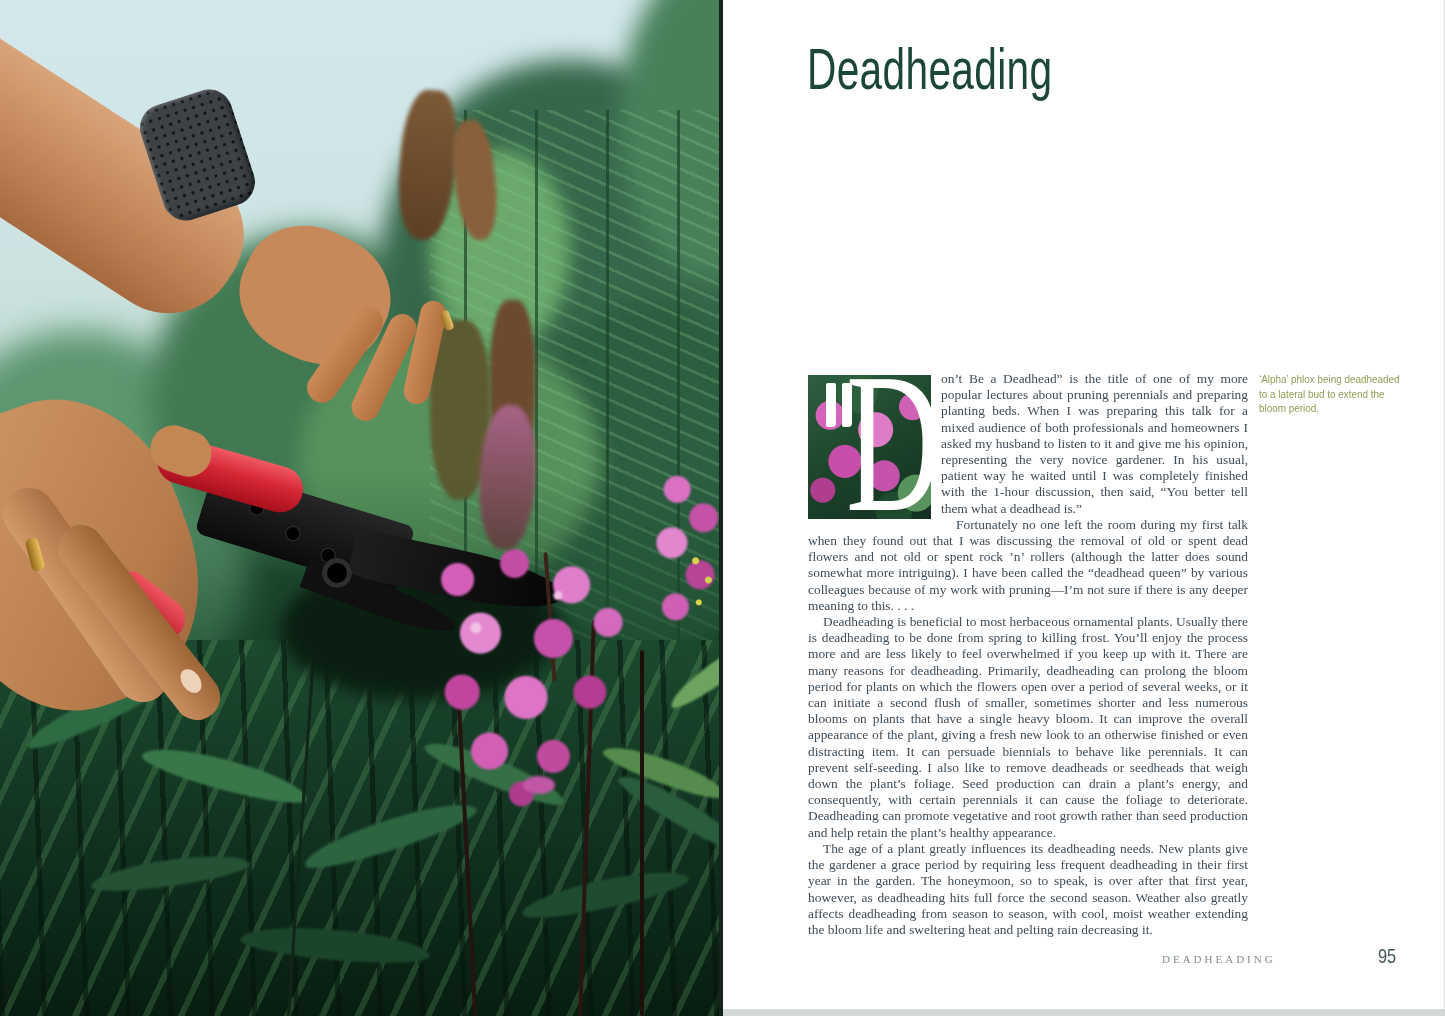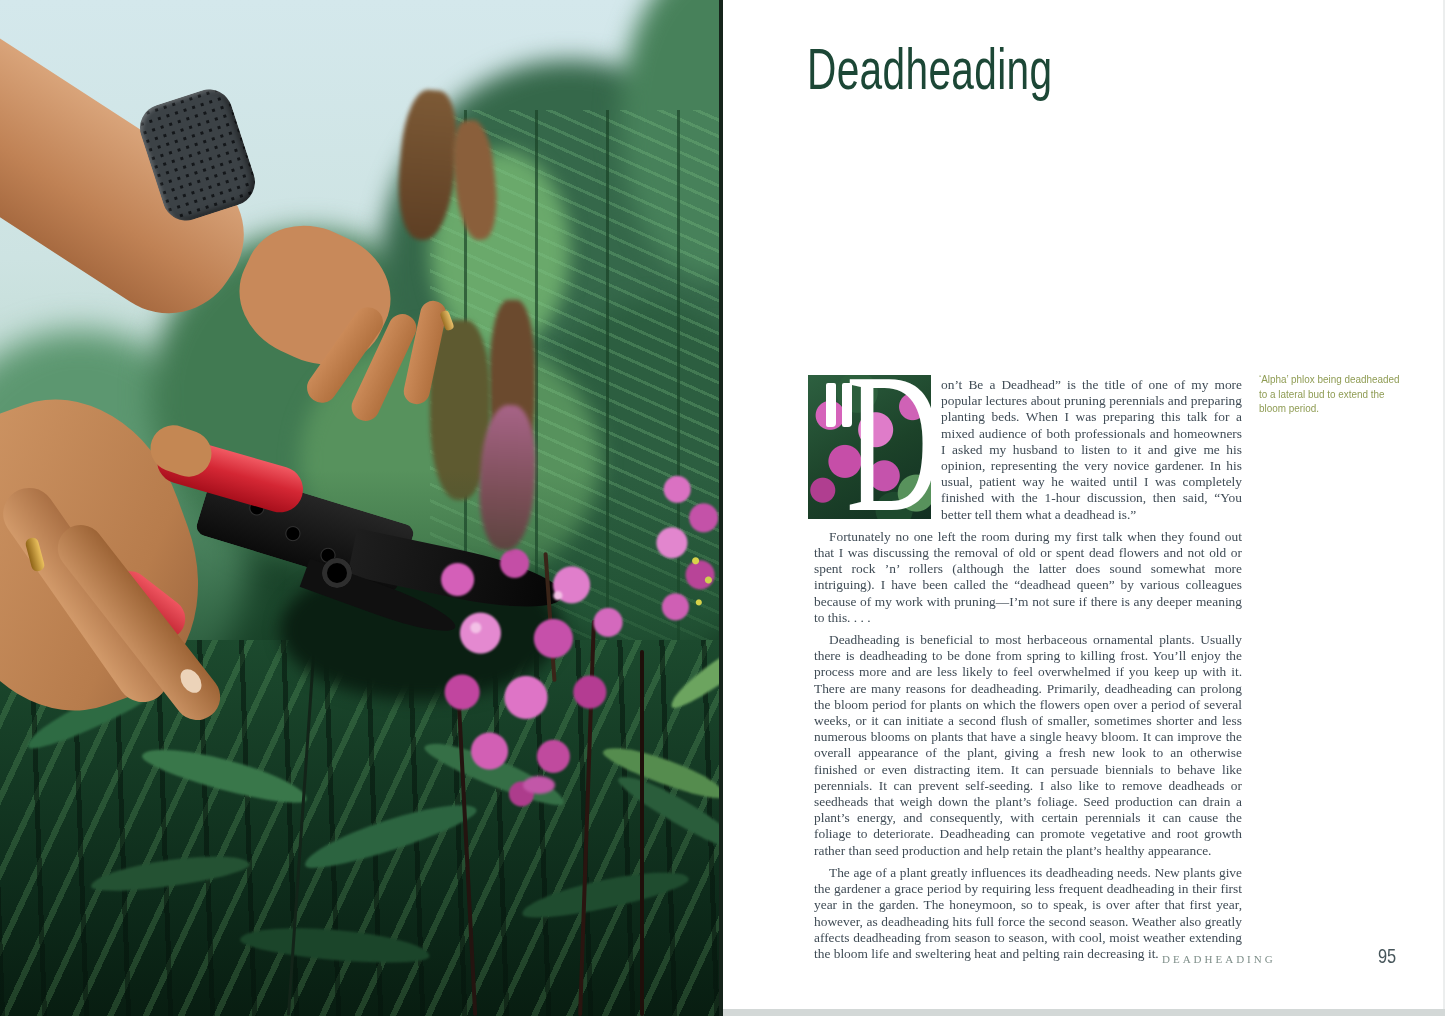--- a/index.html
+++ b/index.html
@@ -140,21 +140,21 @@
   .page-title{
     position:absolute;left:84px;top:36px;margin:0;
     font-family:"Liberation Sans",sans-serif;font-weight:400;
     font-size:58px;line-height:66px;color:#1c4736;white-space:nowrap;
     transform:scaleX(.70);transform-origin:0 0;letter-spacing:.5px;
   }
   .bodycol{
     position:absolute;left:85px;top:371px;width:440px;
     font-size:13.4px;line-height:16.2px;color:#3f4b55;text-align:justify;
   }
-  .bodycol p{margin:6px;text-indent:15px;}
+  .bodycol p{margin:0;text-indent:15px;}
   .bodycol p.first{text-indent:0;}
   .dropcap{
     float:left;width:123px;height:144px;margin:4px 10px 2px 0;overflow:hidden;
     position:relative;
     background:
       radial-gradient(circle at 18% 28%,#d563ba 0 14px,transparent 15px),
       radial-gradient(circle at 30% 60%,#c64ea8 0 16px,transparent 17px),
       radial-gradient(circle at 12% 80%,#b03e90 0 12px,transparent 13px),
       radial-gradient(circle at 55% 38%,#df7cc9 0 17px,transparent 18px),
       radial-gradient(circle at 62% 70%,#c553ac 0 15px,transparent 16px),

